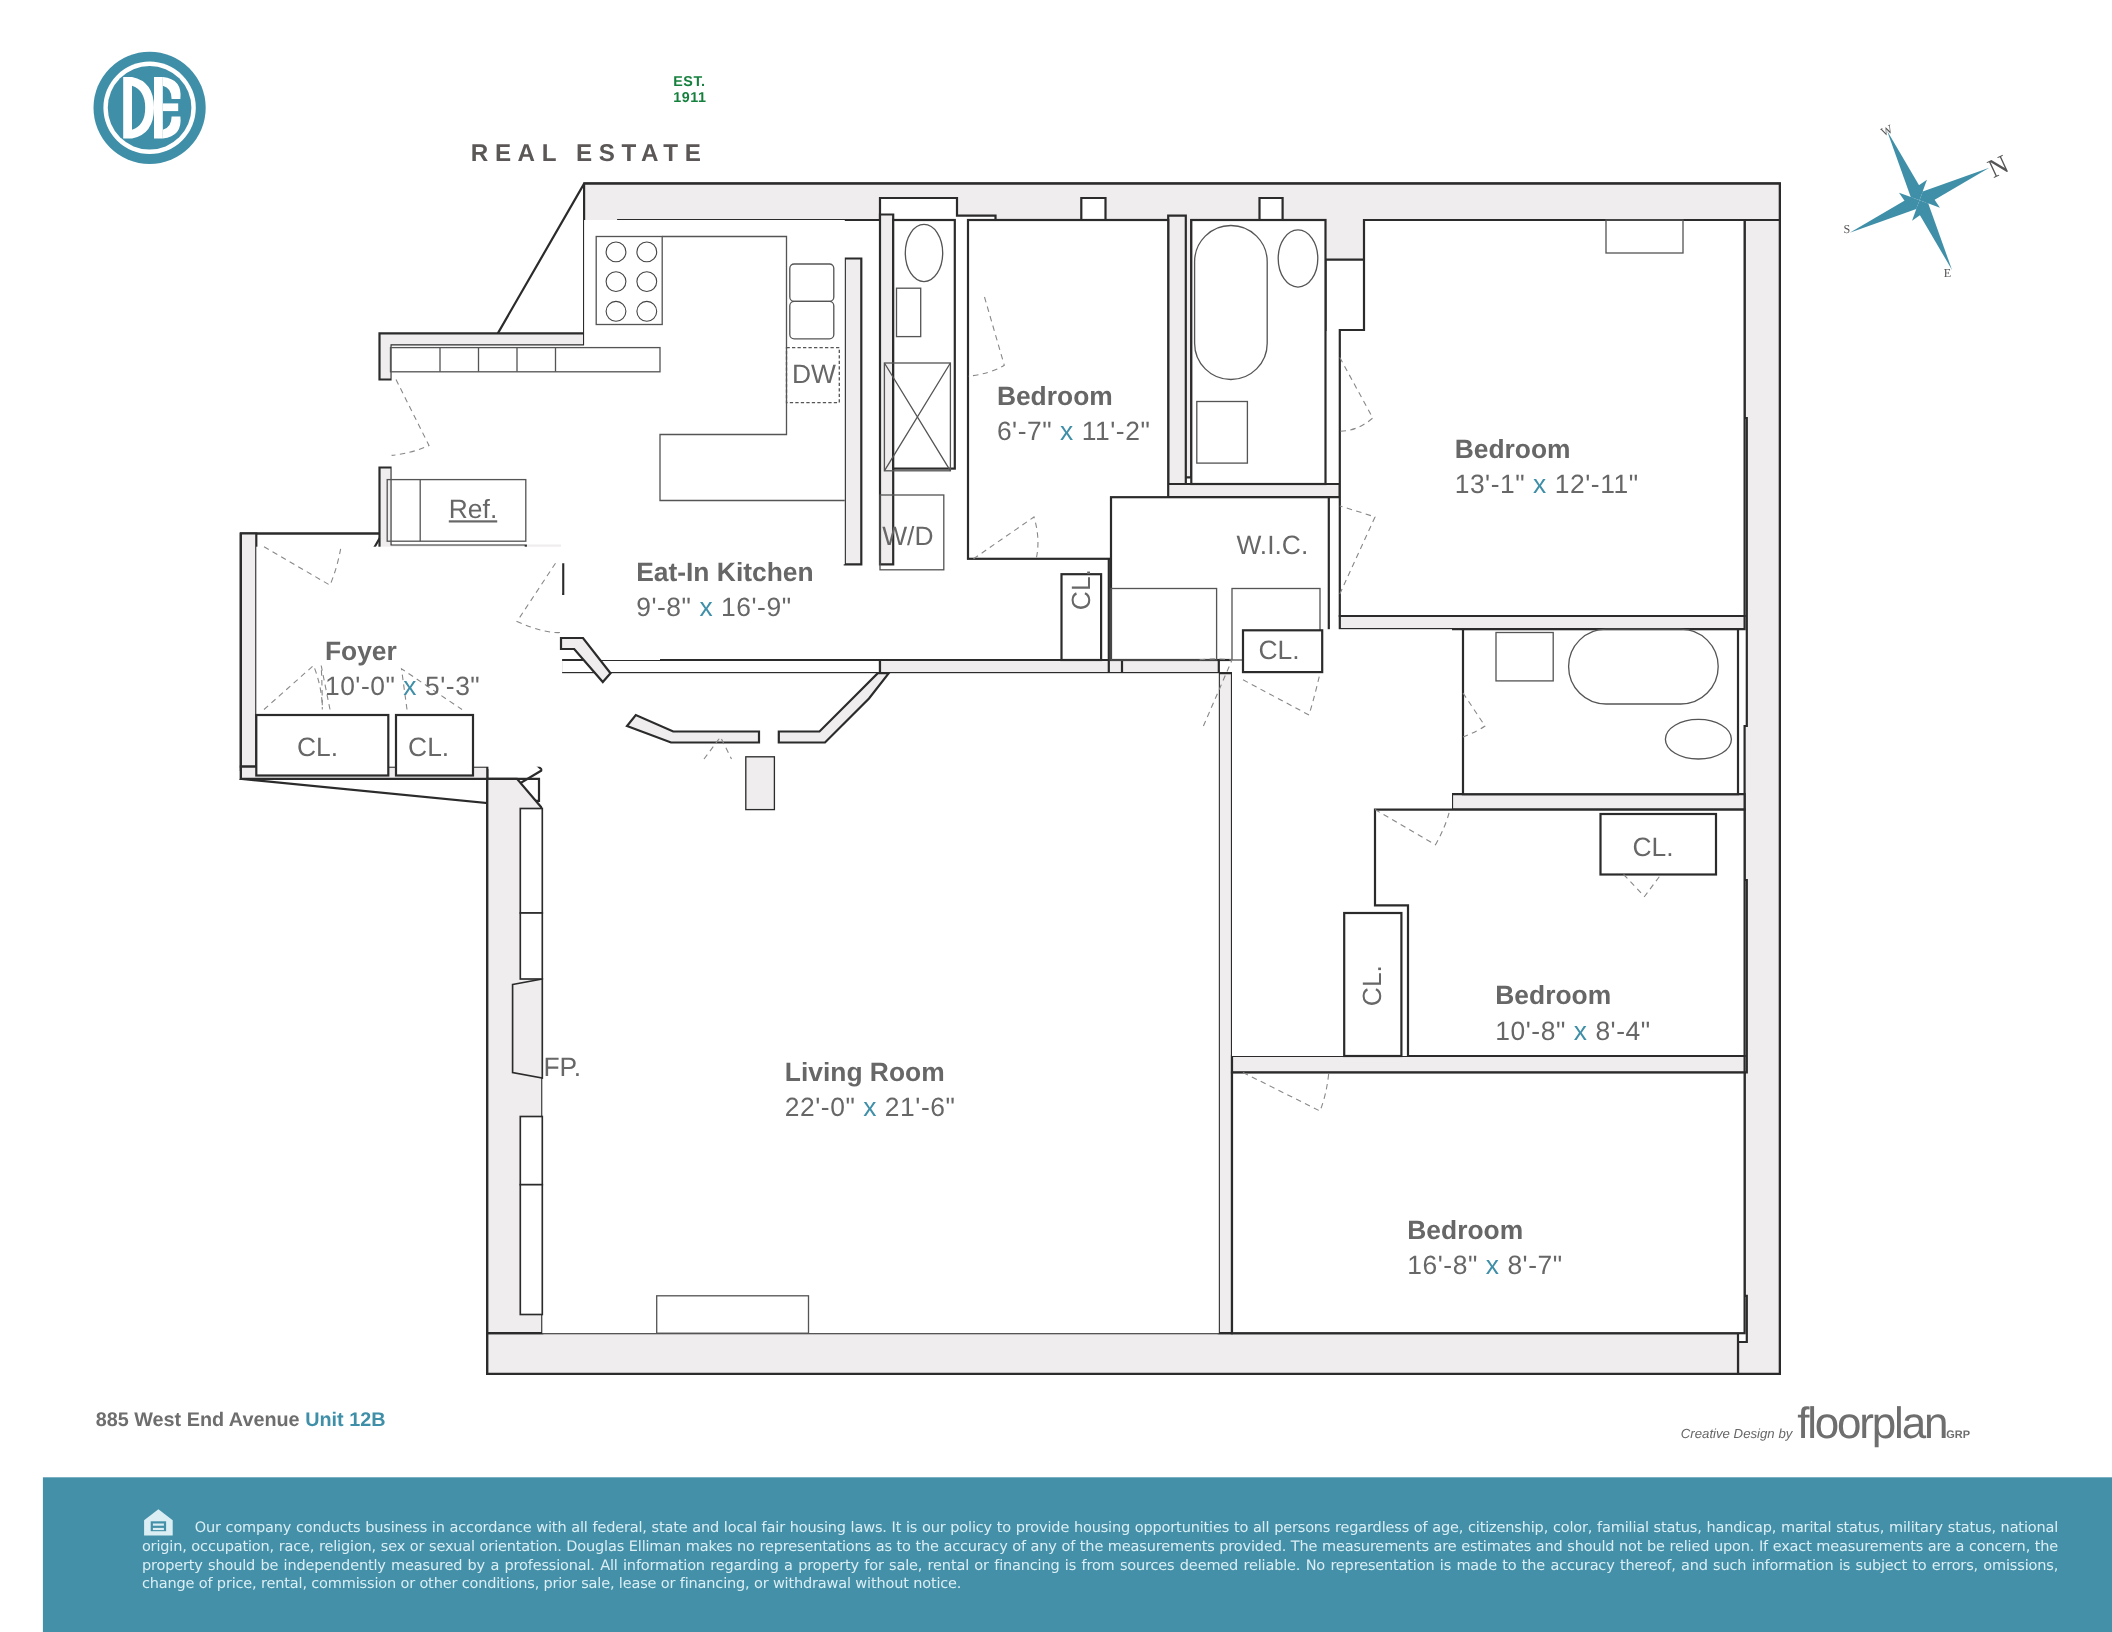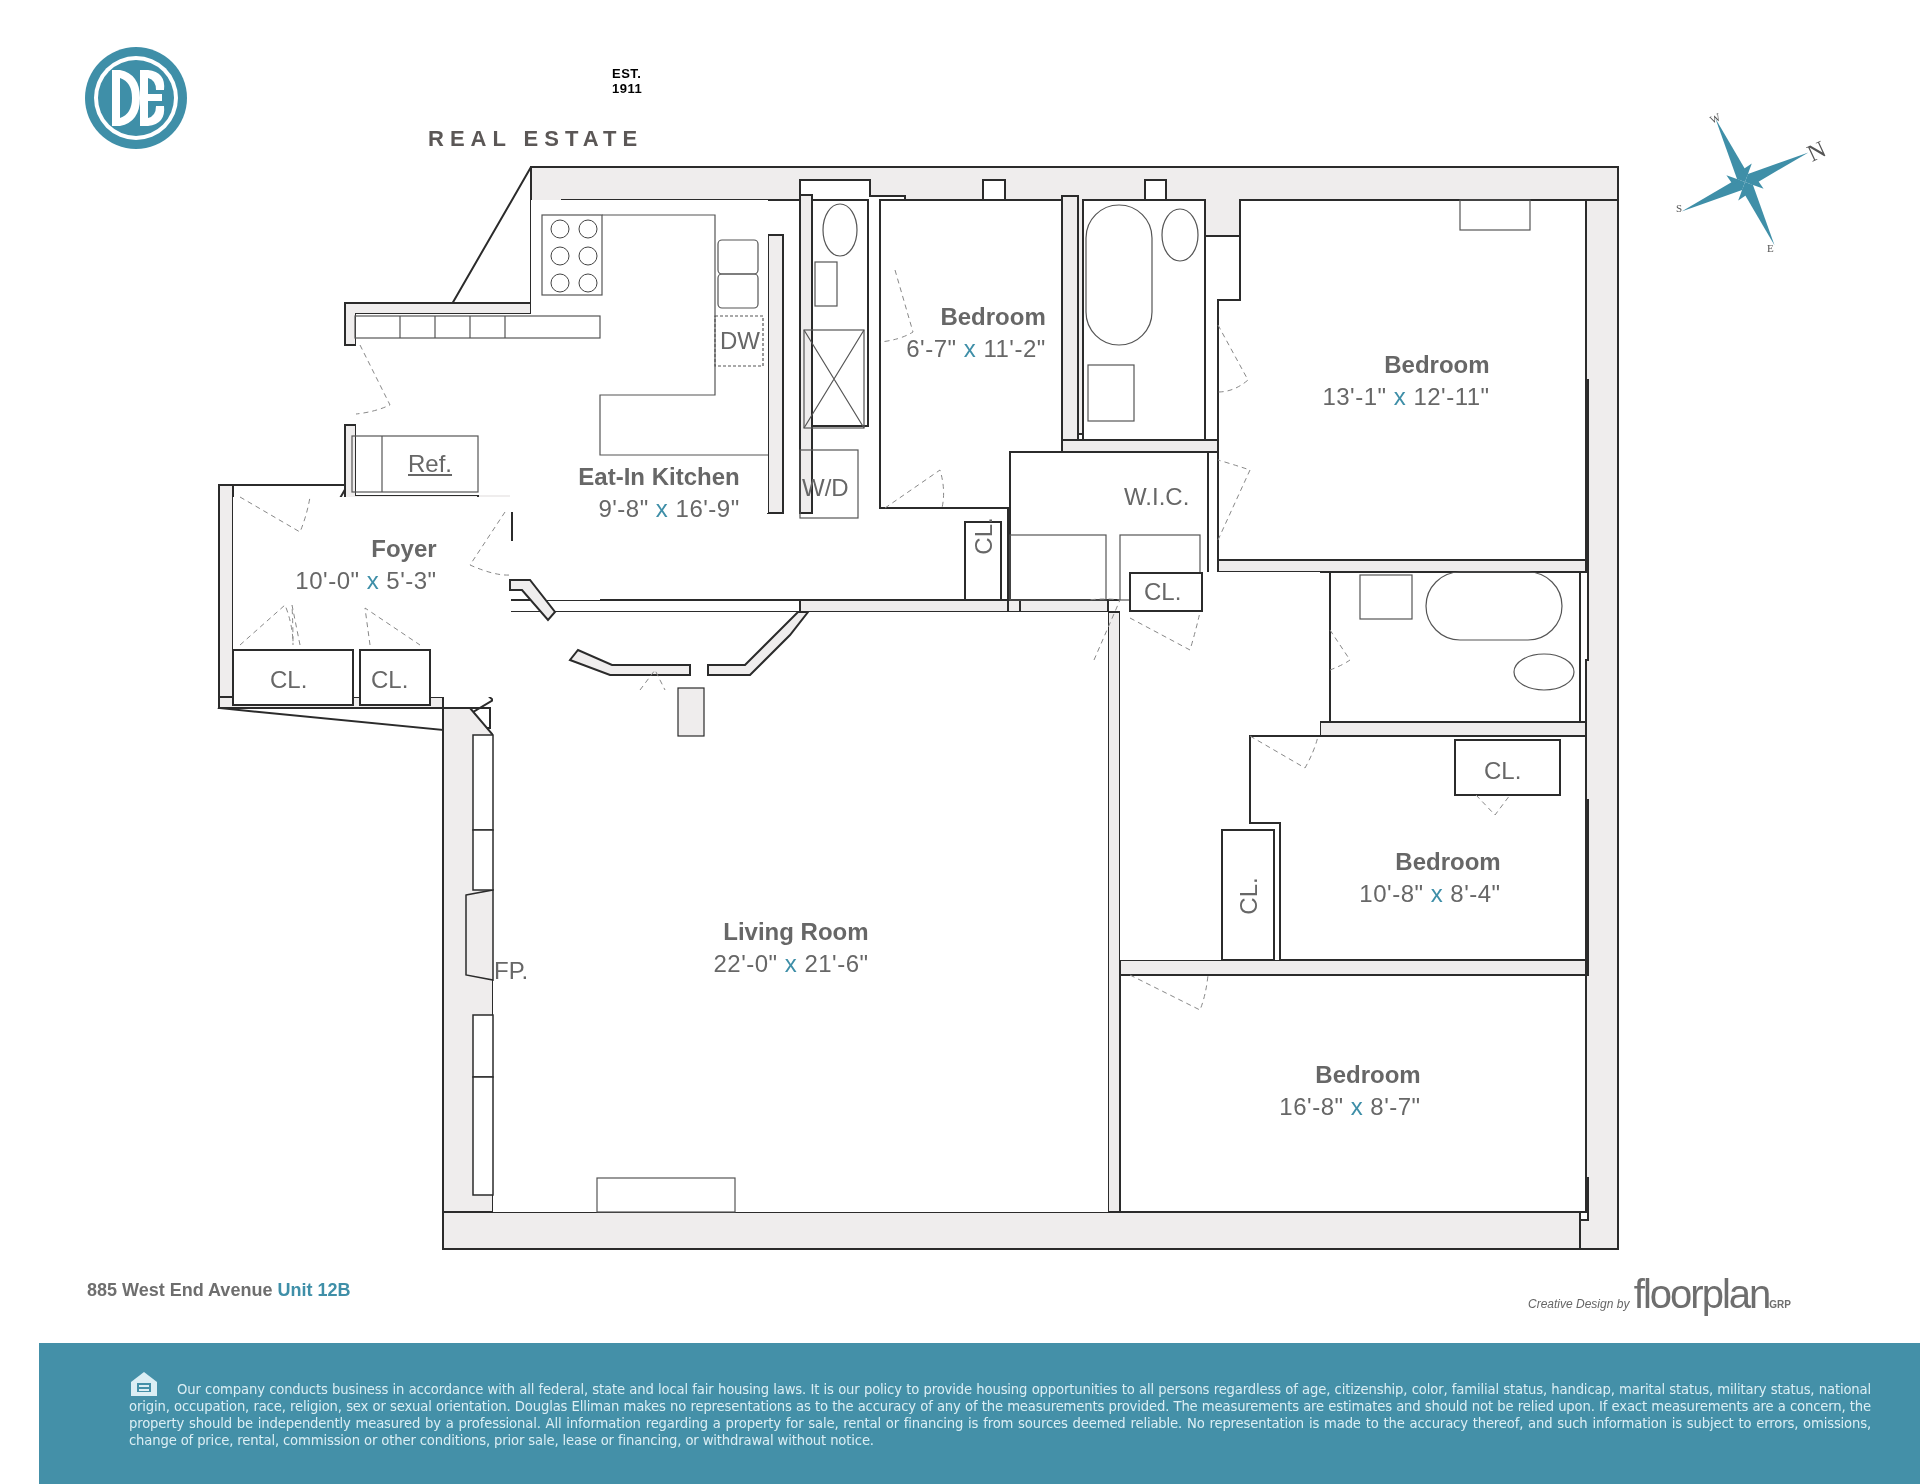--- a/index.html
+++ b/index.html
@@ -4,27 +4,27 @@
 <style>
   * { margin: 0; padding: 0; box-sizing: border-box; }
   html, body { width: 1920px; height: 1484px; background: #ffffff; overflow: hidden; }
   body { position: relative; font-family: "Liberation Sans", sans-serif; }
 
   .logo { position: absolute; left: 82px; top: 44px; width: 580px; height: 110px; }
   .logo-mark { position: absolute; left: 0; top: 0; width: 108px; height: 108px; }
   .logo-word { position: absolute; left: 118px; top: 8px; font-family: "Liberation Serif", serif; font-size: 84px; line-height: 84px; letter-spacing: -3px; white-space: nowrap; }
   .logo-word .douglas { color: #5b5756; }
   .logo-word .elliman { color: #3f8fa8; }
-  .logo-est { position: absolute; left: 530px; top: 22px; font-size: 13px; font-weight: bold; color: #000000; letter-spacing: 0.5px; }
+  .logo-est { position: absolute; left: 530px; top: 22px; font-size: 13px; font-weight: bold; color: #15803d; letter-spacing: 0.5px; }
   .logo-re { position: absolute; left: 346px; top: 82px; font-size: 22px; font-weight: bold; color: #5b5756; letter-spacing: 6px; white-space: nowrap; }
 
   .compass { position: absolute; left: 1660px; top: 100px; width: 180px; height: 170px; }
 
   .plan { position: absolute; left: 0; top: 0; width: 1920px; height: 1300px; }
-  .room-label { position: absolute; text-align: right; color: #676767; white-space: nowrap; transform: translateX(-50%); }
+  .room-label { position: absolute; text-align: left; color: #676767; white-space: nowrap; transform: translateX(-50%); margin-top: 44px; }
   .room-name { font-size: 24px; font-weight: bold; line-height: 30px; display: block; }
   .room-dims { font-size: 24px; line-height: 34px; display: block; letter-spacing: 0.5px; }
   .room-dims .x { color: #3f8fa8; }
   .fixture { position: absolute; color: #676767; font-size: 24px; white-space: nowrap; }
   .fixture.vert { transform: rotate(-90deg); transform-origin: center; }
 
   .address { position: absolute; left: 87px; top: 1280px; font-size: 18px; font-weight: bold; color: #6e6e6e; white-space: nowrap; }
   .address .unit { color: #3f8fa8; }
 
   .credit { position: absolute; left: 1528px; top: 1272px; white-space: nowrap; }

